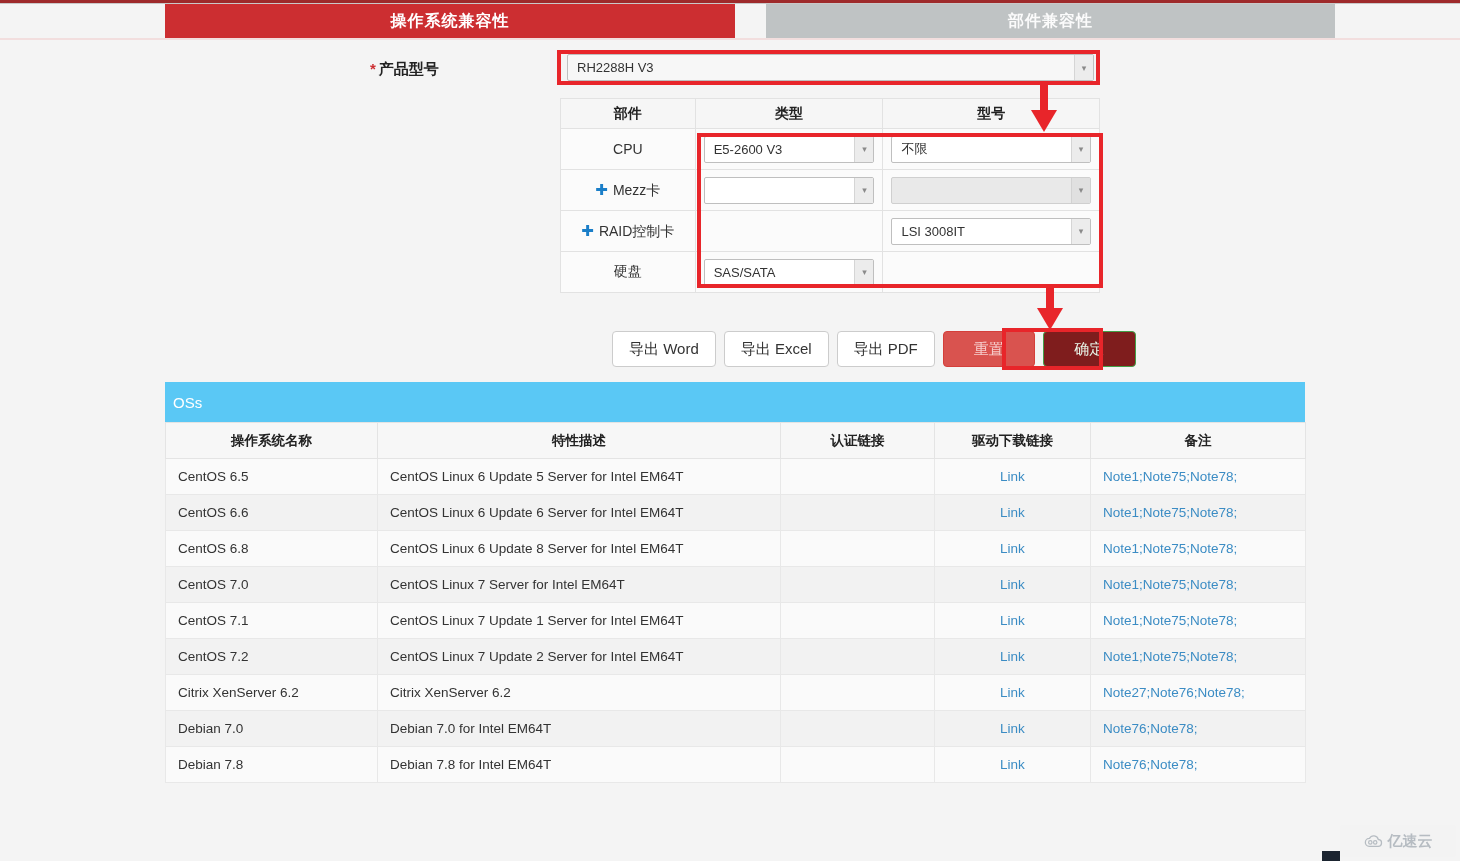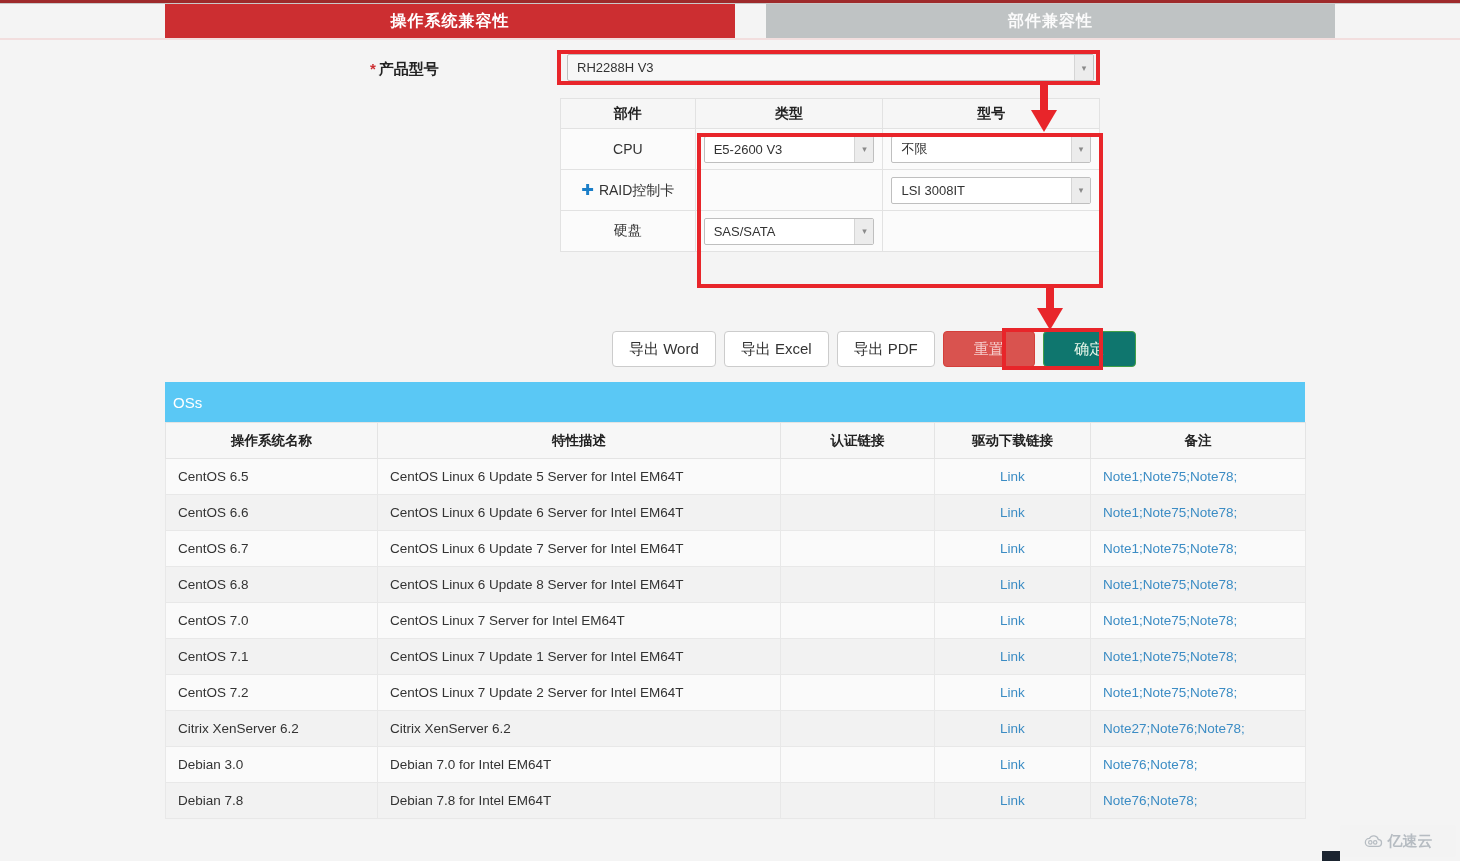--- a/index.html
+++ b/index.html
@@ -62,21 +62,21 @@
   #arrow1-head{left:1031px;top:110px;}
   #arrow2-line{left:1046px;top:288px;width:8px;height:24px;}
   #arrow2-head{left:1037px;top:308px;}
 
   
   .btnrow{position:absolute;left:612px;top:331px;height:36px;display:flex;gap:8px;border-radius:15px;}
   .btn{height:36px;box-sizing:border-box;border-radius:4px;font-size:15px;
        display:flex;align-items:center;justify-content:center;cursor:pointer;}
   .btn-default{background:#ffffff;border:1px solid #ccc;color:#333;padding:0 16px;}
   .btn-reset{background:#d9534f;border:1px solid #d43f3a;color:#f7cecd;width:92px;}
-  .btn-ok{background:#0f766e;border:1px solid #43a047;color:#e9f7ea;width:93px;}
+  .btn-ok{background:#7f1d1d;border:1px solid #43a047;color:#e9f7ea;width:93px;}
 
   
   .oss-panel{position:absolute;left:165px;top:382px;width:1140px;}
   .oss-head{height:40px;background:#5ac8f5;color:#ffffff;font-size:15px;
      display:flex;align-items:center;padding-left:8px;box-sizing:border-box;}
   .oss-table{width:1140px;border-collapse:collapse;background:#737373;table-layout:fixed;}
   .oss-table th{
      background:#f7f7f7;border:1px solid #e4e4e4;height:36px;font-size:13.5px;
      font-weight:bold;color:#222;text-align:center;box-sizing:border-box;}
   .oss-table td{
@@ -138,20 +138,37 @@
         </div>
       </td>
       <td class="comp-c3">
         <div class="select-box cell-select">
           <div class="txt">不限</div>
           <div class="arrow">▾</div>
         </div>
       </td>
     </tr>
 
+    <tr>
+      <td class="comp-c1">
+        <span class="plus">✚</span><span>Mezz卡</span>
+      </td>
+      <td class="comp-c2">
+        <div class="select-box cell-select">
+          <div class="txt"></div>
+          <div class="arrow">▾</div>
+        </div>
+      </td>
+      <td class="comp-c3">
+        <div class="select-box cell-select disabled">
+          <div class="txt"></div>
+          <div class="arrow">▾</div>
+        </div>
+      </td>
+    </tr>
 
     <tr>
       <td class="comp-c1">
         <span class="plus">✚</span><span>RAID控制卡</span>
       </td>
       <td class="comp-c2"></td>
       <td class="comp-c3">
         <div class="select-box cell-select">
           <div class="txt">LSI 3008IT</div>
           <div class="arrow">▾</div>
@@ -209,27 +226,20 @@
           <td class="c-note"><span class="note">Note1;Note75;Note78;</span></td>
         </tr>
         <tr>
           <td class="c-os">CentOS 6.6</td>
           <td class="c-desc">CentOS Linux 6 Update 6 Server for Intel EM64T</td>
           <td class="c-cert"></td>
           <td class="c-drv"><span class="lnk">Link</span></td>
           <td class="c-note"><span class="note">Note1;Note75;Note78;</span></td>
         </tr>
         <tr>
-          <td class="c-os">CentOS 6.7</td>
-          <td class="c-desc">CentOS Linux 6 Update 7 Server for Intel EM64T</td>
-          <td class="c-cert"></td>
-          <td class="c-drv"><span class="lnk">Link</span></td>
-          <td class="c-note"><span class="note">Note1;Note75;Note78;</span></td>
-        </tr>
-        <tr>
           <td class="c-os">CentOS 6.8</td>
           <td class="c-desc">CentOS Linux 6 Update 8 Server for Intel EM64T</td>
           <td class="c-cert"></td>
           <td class="c-drv"><span class="lnk">Link</span></td>
           <td class="c-note"><span class="note">Note1;Note75;Note78;</span></td>
         </tr>
         <tr>
           <td class="c-os">CentOS 7.0</td>
           <td class="c-desc">CentOS Linux 7 Server for Intel EM64T</td>
           <td class="c-cert"></td>
@@ -251,21 +261,21 @@
           <td class="c-note"><span class="note">Note1;Note75;Note78;</span></td>
         </tr>
         <tr>
           <td class="c-os">Citrix XenServer 6.2</td>
           <td class="c-desc">Citrix XenServer 6.2</td>
           <td class="c-cert"></td>
           <td class="c-drv"><span class="lnk">Link</span></td>
           <td class="c-note"><span class="note">Note27;Note76;Note78;</span></td>
         </tr>
         <tr>
-          <td class="c-os">Debian 3.0</td>
+          <td class="c-os">Debian 7.0</td>
           <td class="c-desc">Debian 7.0 for Intel EM64T</td>
           <td class="c-cert"></td>
           <td class="c-drv"><span class="lnk">Link</span></td>
           <td class="c-note"><span class="note">Note76;Note78;</span></td>
         </tr>
         <tr>
           <td class="c-os">Debian 7.8</td>
           <td class="c-desc">Debian 7.8 for Intel EM64T</td>
           <td class="c-cert"></td>
           <td class="c-drv"><span class="lnk">Link</span></td>

